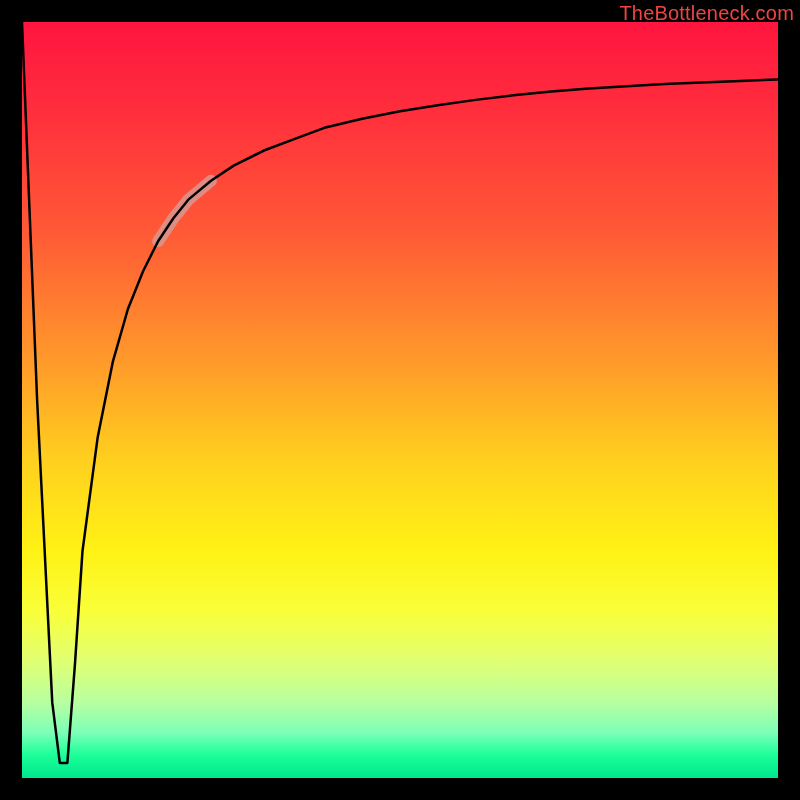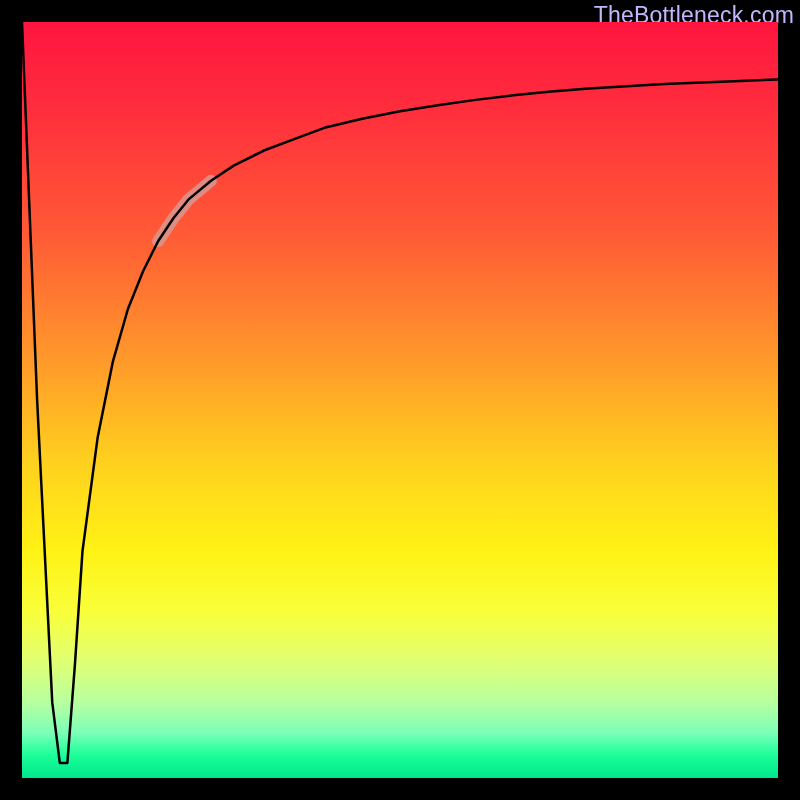--- a/index.html
+++ b/index.html
@@ -39,22 +39,22 @@
       #b8ffa0 90%,
       #7cffb8 94%,
       #1bff99 97%,
       #00e78a 100%
     );
   }
   .watermark {
     position: absolute;
     top: 2px;
     right: 6px;
-    color: #c4b5fd;
-    font-size: 23px;
+    color: #ef4444;
+    font-size: 20px;
     font-weight: 400;
     letter-spacing: 0.2px;
     user-select: none;
   }
   svg.curve {
     position: absolute;
     inset: 0;
     width: 756px;
     height: 756px;
     display: block;

